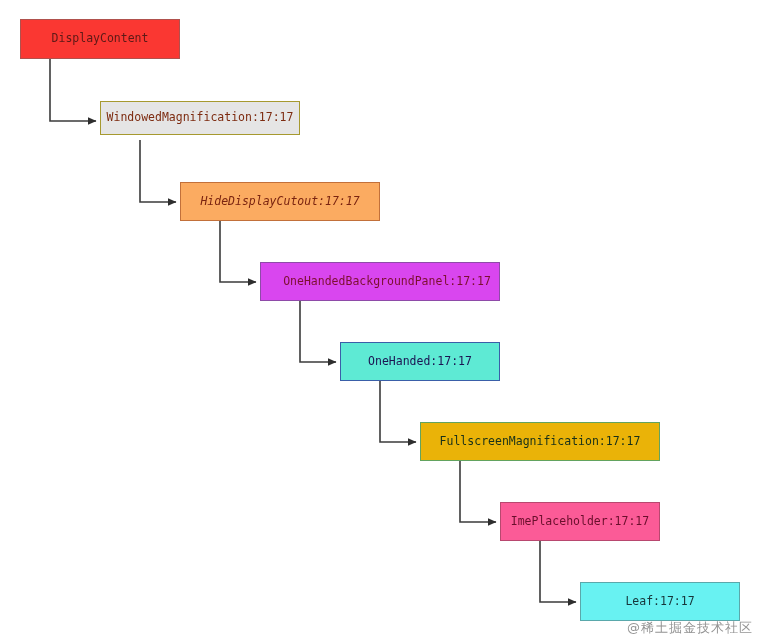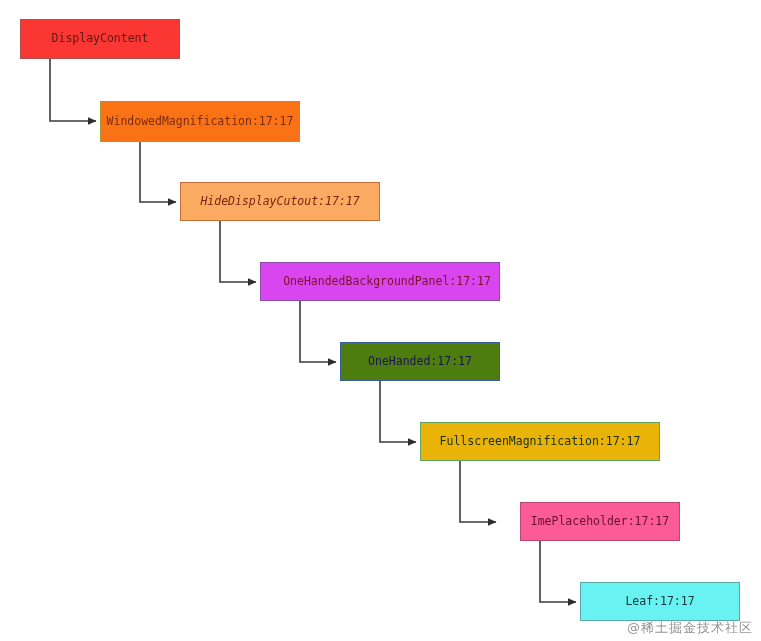--- a/index.html
+++ b/index.html
@@ -78,36 +78,36 @@
         <path d="M 380 381 L 380 442 L 416 442" fill="none" stroke="#3b3b3b" stroke-width="1.6" marker-end="url(#arrowhead)"></path>
         <path d="M 460 461 L 460 522 L 496 522" fill="none" stroke="#3b3b3b" stroke-width="1.6" marker-end="url(#arrowhead)"></path>
         <path d="M 540 541 L 540 602 L 576 602" fill="none" stroke="#3b3b3b" stroke-width="1.6" marker-end="url(#arrowhead)"></path>
       </g>
   </svg>
 
   <div id="nodes-group">
       <div class="node" style="left: 20px; top: 19px; width: 160px; height: 40px; background: rgb(250, 55, 50); border-color: rgb(176, 81, 77); color: rgb(92, 26, 23);">
         <span class="node-label">DisplayContent</span>
       </div>
-      <div class="node" style="left: 100px; top: 101px; width: 200px; height: 41px; background: #f97316; border-color: rgb(166, 153, 47); color: rgb(125, 43, 16);">
+      <div class="node" style="left: 100px; top: 101px; width: 200px; height: 34px; background: #e5e5e5; border-color: rgb(166, 153, 47); color: rgb(125, 43, 16);">
         <span class="node-label">WindowedMagnification:17:17</span>
       </div>
       <div class="node" style="left: 180px; top: 182px; width: 200px; height: 39px; background: rgb(251, 171, 97); border-color: rgb(194, 112, 58); color: rgb(122, 36, 16); font-style: italic;">
         <span class="node-label">HideDisplayCutout:17:17</span>
       </div>
       <div class="node" style="left: 260px; top: 262px; width: 240px; height: 39px; background: #d946ef; border-color: rgb(142, 75, 168); color: rgb(124, 16, 48); padding-left: 14px;">
         <span class="node-label">OneHandedBackgroundPanel:17:17</span>
       </div>
-      <div class="node" style="left: 340px; top: 342px; width: 160px; height: 39px; background: #4d7c0f; border-color: rgb(58, 95, 168); color: rgb(28, 20, 82);">
+      <div class="node" style="left: 340px; top: 342px; width: 160px; height: 39px; background: #5eead4; border-color: rgb(58, 95, 168); color: rgb(28, 20, 82);">
         <span class="node-label">OneHanded:17:17</span>
       </div>
       <div class="node" style="left: 420px; top: 422px; width: 240px; height: 39px; background: #eab308; border-color: rgb(98, 163, 95); color: rgb(23, 48, 26);">
         <span class="node-label">FullscreenMagnification:17:17</span>
       </div>
-      <div class="node" style="left: 520px; top: 502px; width: 160px; height: 39px; background: rgb(251, 91, 151); border-color: rgb(184, 72, 111); color: rgb(106, 15, 44);">
+      <div class="node" style="left: 500px; top: 502px; width: 160px; height: 39px; background: rgb(251, 91, 151); border-color: rgb(184, 72, 111); color: rgb(106, 15, 44);">
         <span class="node-label">ImePlaceholder:17:17</span>
       </div>
       <div class="node" style="left: 580px; top: 582px; width: 160px; height: 39px; background: rgb(104, 242, 242); border-color: rgb(90, 168, 171); color: rgb(23, 53, 58);">
         <span class="node-label">Leaf:17:17</span>
       </div>
     </div>
 
   <div id="watermark">@稀土掘金技术社区</div>
 </div>
 

